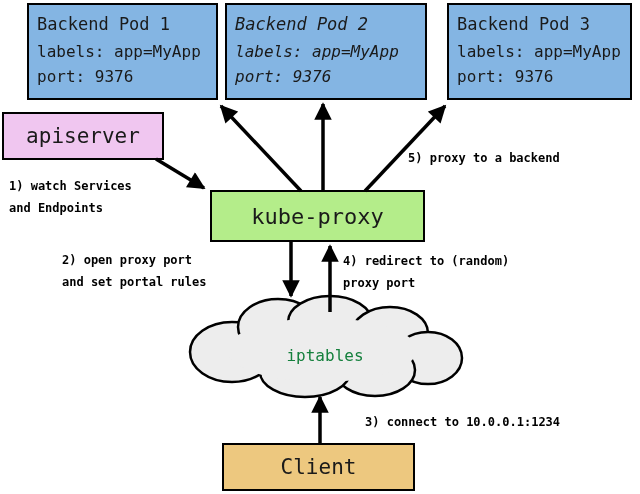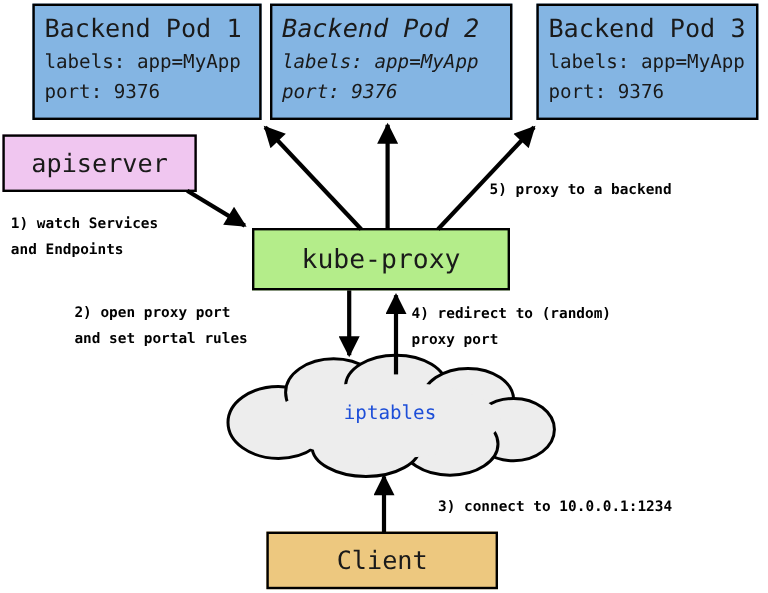--- a/index.html
+++ b/index.html
@@ -24,21 +24,21 @@
     color: #1a1a1a;
     z-index: 1;
   }
   .pod {
     background: #84b5e3;
     height: 97px;
     top: 3px;
     padding: 4px 8px 0 8px;
   }
   .pod-title {
-    font-size: 21px;
+    font-size: 17px;
     line-height: 30px;
     white-space: nowrap;
   }
   .pod-line {
     font-size: 16px;
     line-height: 25px;
     white-space: nowrap;
   }
   .pod1 { left: 27px;  width: 191px; }
   .pod2 { left: 225px; width: 202px; font-style: italic; }
@@ -72,24 +72,24 @@
     white-space: pre-line;
     z-index: 6;
   }
   .step1 { left: 9px;   top: 175px; }
   .step2 { left: 62px;  top: 249px; }
   .step3 { left: 325px; top: 411px; margin-left: 40px; }
   .step4 { left: 343px; top: 250px; }
   .step5 { left: 408px; top: 147px; }
   .iptables-label {
     position: absolute;
-    left: 190px; top: 334px; width: 270px;
+    left: 190px; top: 346px; width: 270px;
     text-align: center;
     font-size: 16px;
-    color: #1d4ed8;
+    color: #15803d;
     z-index: 6;
   }
   svg.overlay {
     position: absolute;
     left: 0; top: 0;
     width: 640px; height: 494px;
     z-index: 5;
     pointer-events: none;
   }
   .arrow {

